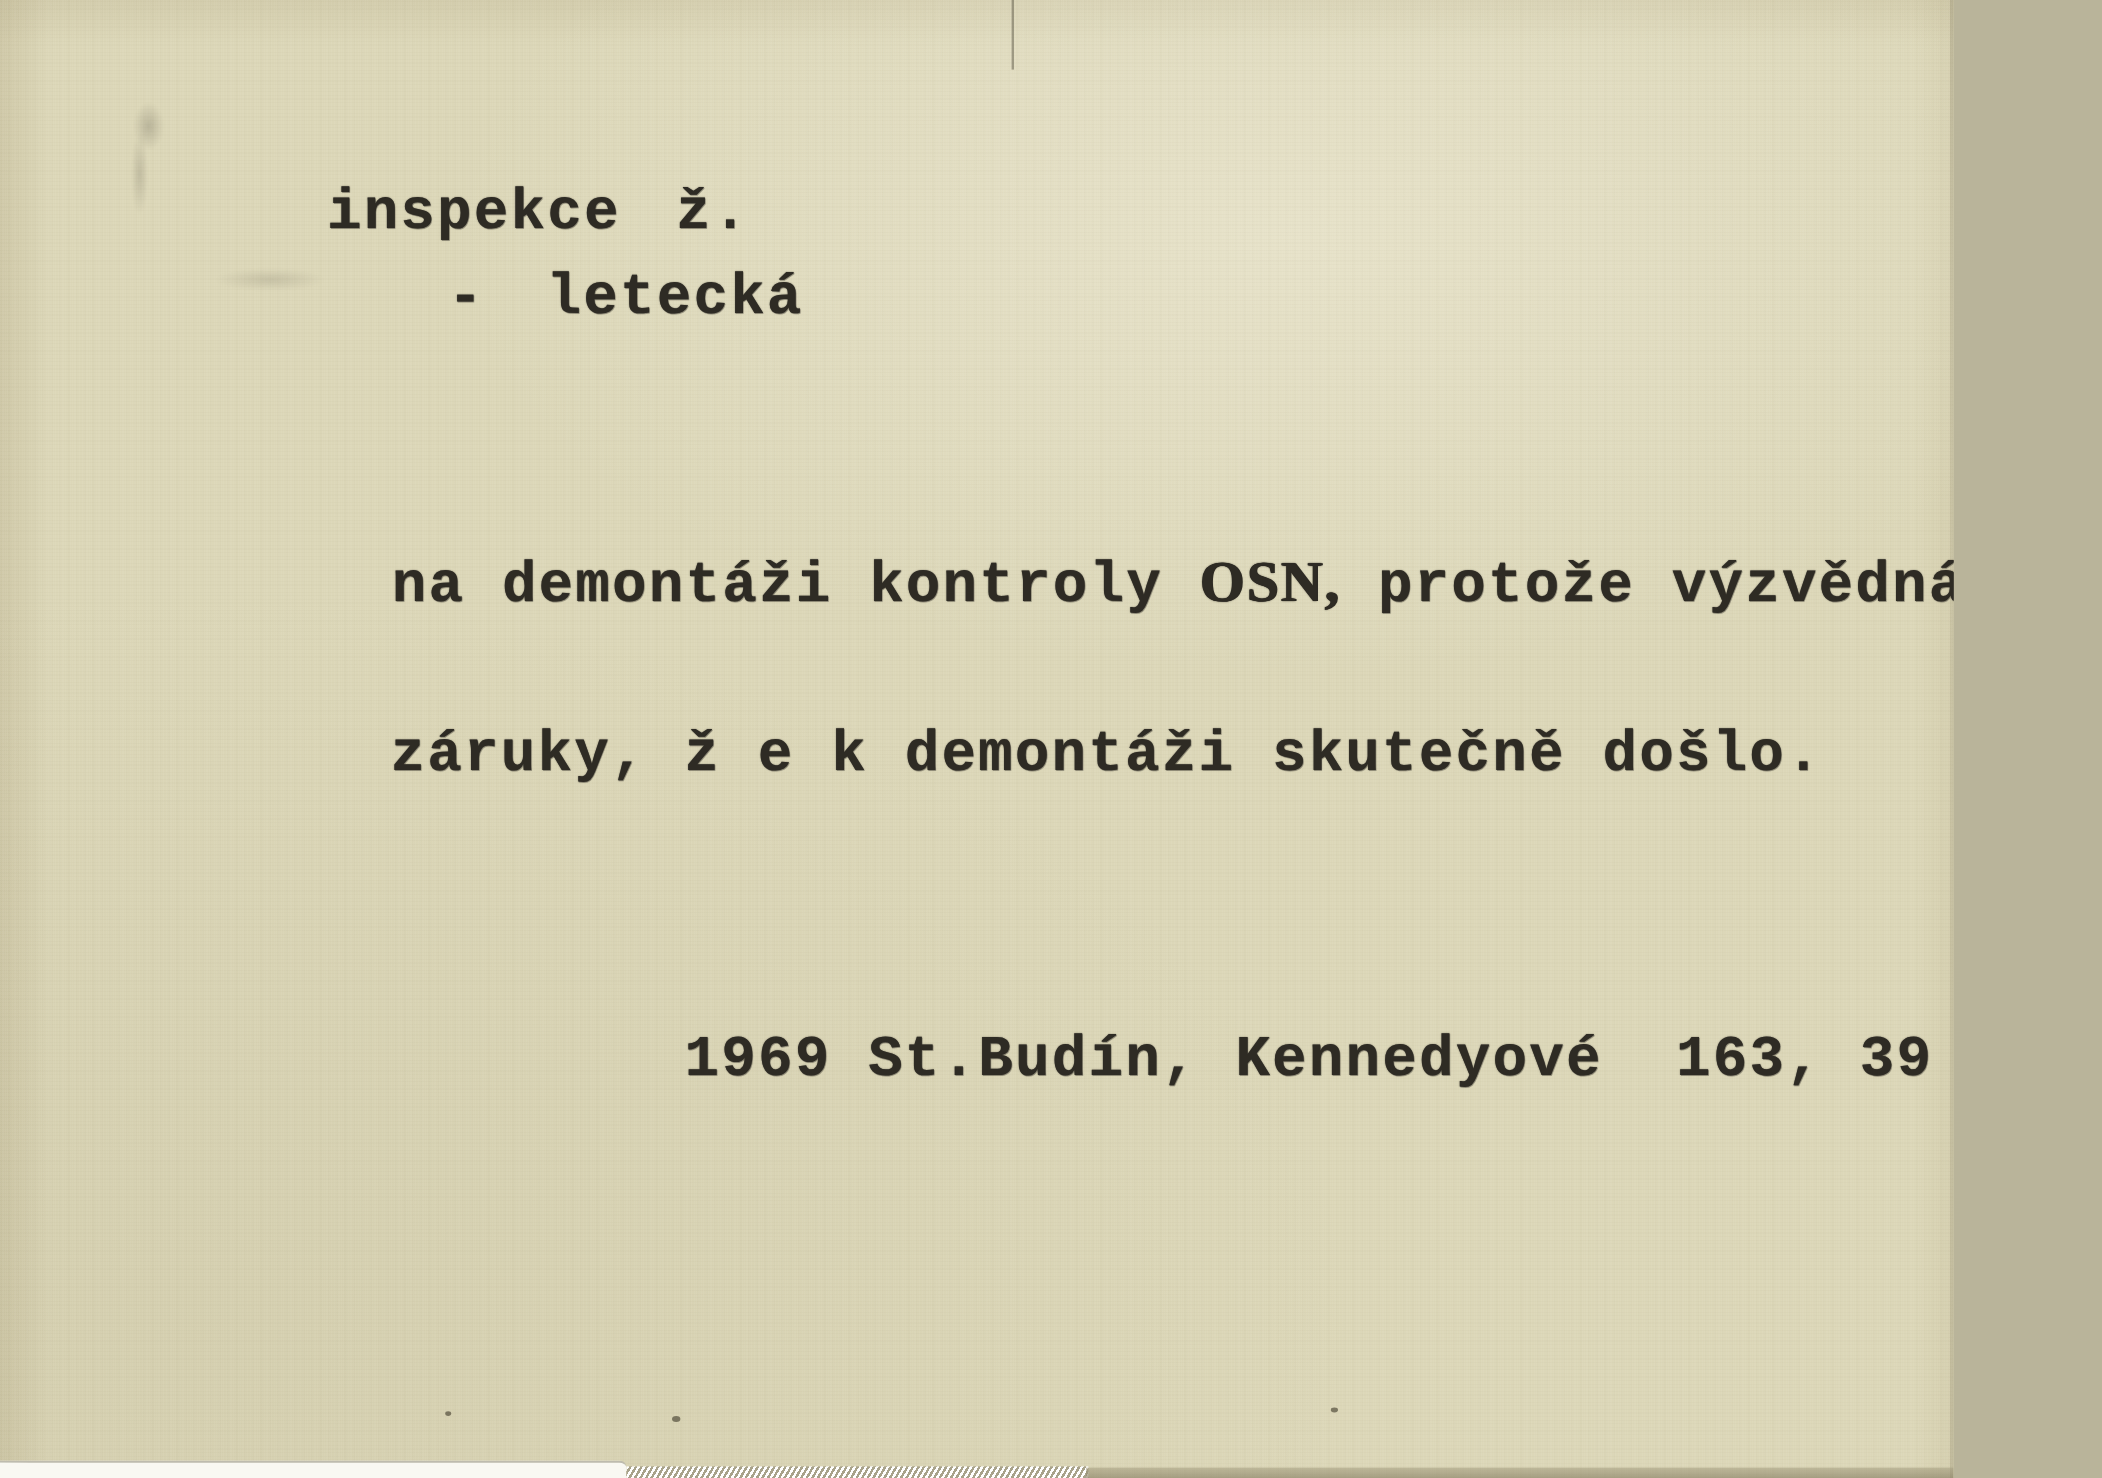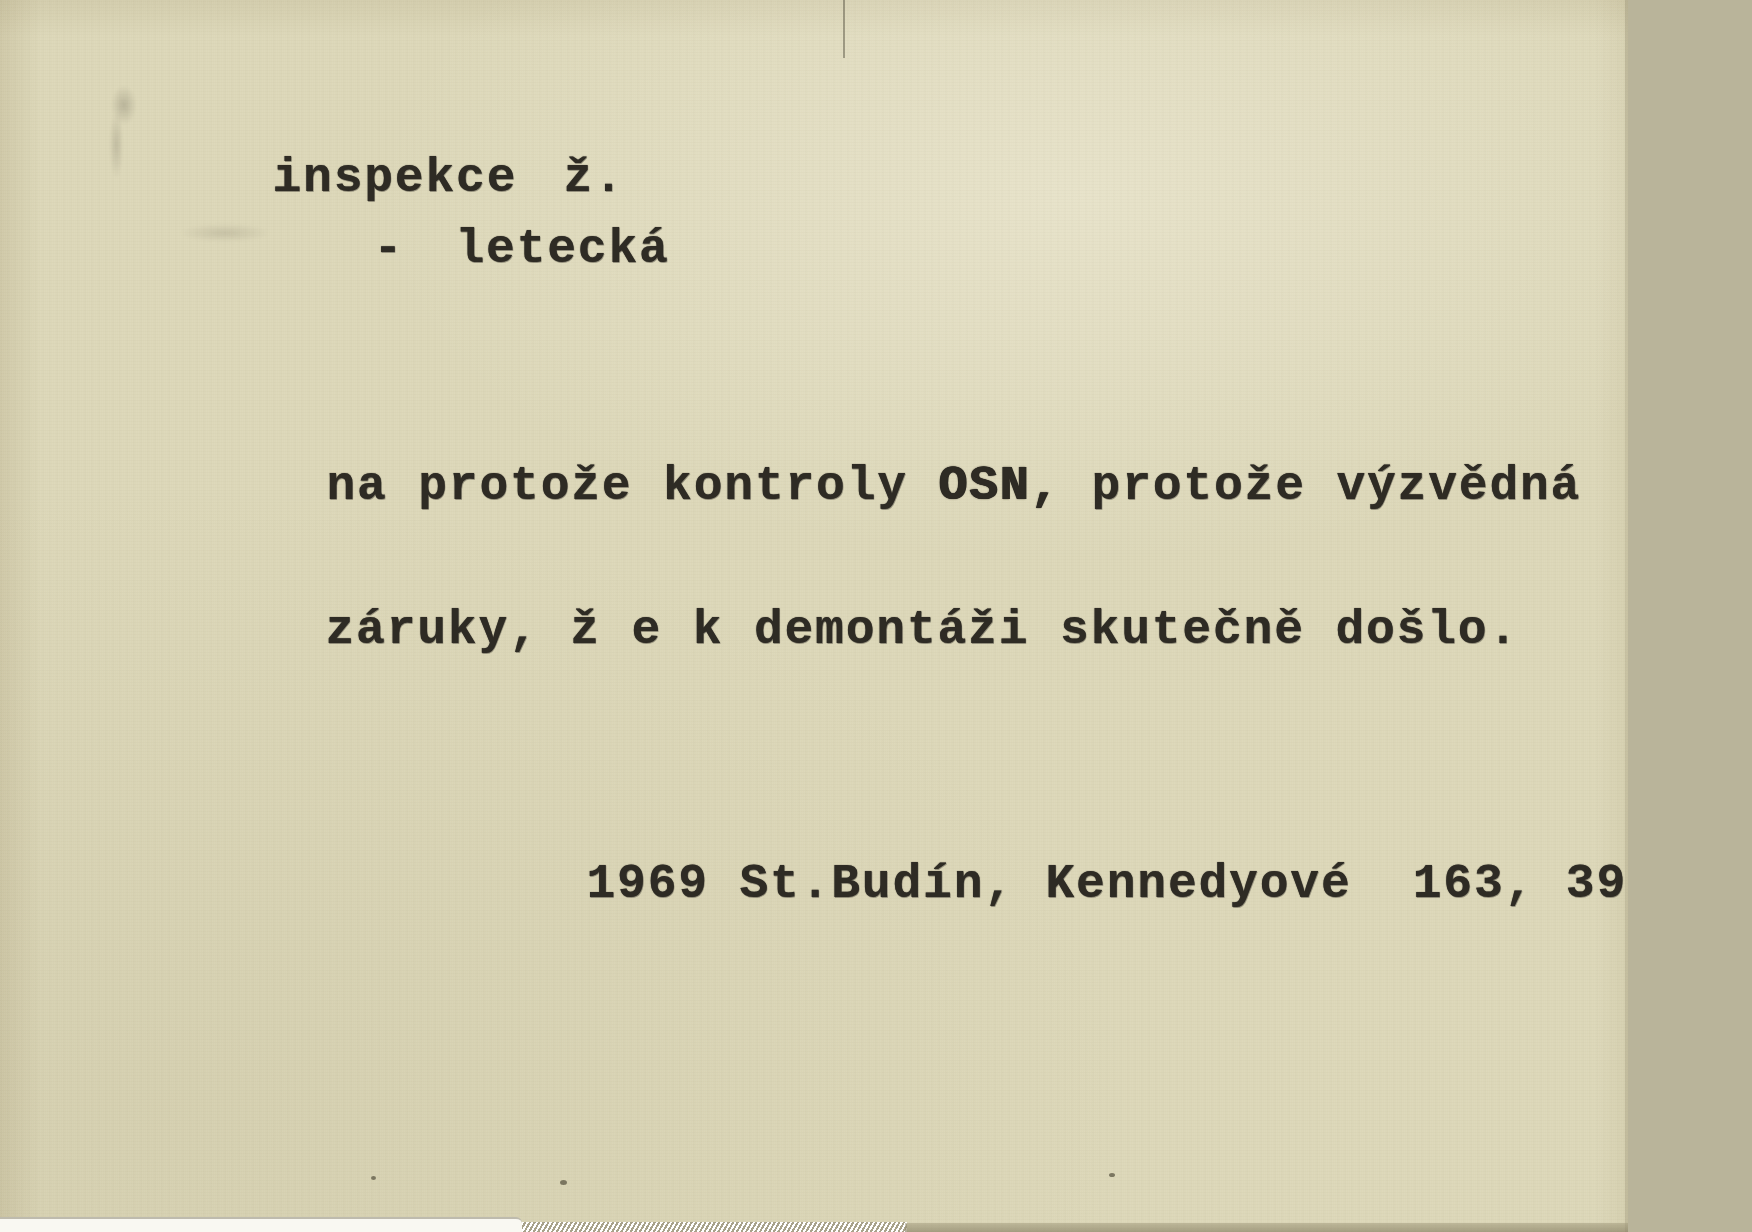--- a/index.html
+++ b/index.html
@@ -38,20 +38,21 @@
     color: #2e2b24;
     text-shadow: 0 0 1.1px rgba(46,43,36,.8), 0.6px 0.6px 0 rgba(46,43,36,.35);
   }
 
   .underlined {
     border-bottom: 7px solid rgba(26,24,18,.92);
     padding-bottom: 3px;
   }
   .heavy {
     text-shadow: 0.9px 0 0 currentColor, -0.4px 0 0 currentColor, 0 0 1.6px rgba(42,38,30,.9);
+    font-family: Liberation Serif, serif;
   }
 
   
   .crease {
     position: absolute; top: 0; bottom: 0; left: 1625px; width: 3px;
     background: linear-gradient(180deg, rgba(150,143,115,.38), rgba(150,143,115,.18) 40%, rgba(150,143,115,.32));
   }
   .crease-highlight {
     position: absolute; top: 0; bottom: 0; left: 1628px; width: 7px;
     background: rgba(248,245,230,.28);
@@ -117,29 +118,29 @@
 
   <div class="line" style="left:251px; top:177px;">
     <span>-</span>
   </div>
   <div class="line" style="left:333px; top:177px;">
     <span>letecká</span>
   </div>
 
 
   <div class="line" style="left:204px; top:414px;">
-    <span>na protože kontroly </span><span class="heavy">OSN,</span><span> protože výzvědná</span>
+    <span>na demontáži kontroly </span><span class="heavy">OSN,</span><span> protože výzvědná</span>
   </div>
 
 
   <div class="line" style="left:203px; top:558px;">
     <span>záruky, ž e k demontáži skutečně došlo.</span>
   </div>
 
-  <div class="line" style="left:464px; top:812px;text-align:center;">
+  <div class="line" style="left:448px; top:812px;text-align:center;">
     <span>1969 St.Budín, Kennedyové  163, 39</span>
   </div>
 
   <div class="bottom-edge">
     <div class="seg-white"></div>
     <div class="seg-hatch"></div>
     <div class="seg-dark"></div>
   </div>
   <div class="fleck f1"></div>
   <div class="fleck f2"></div>

